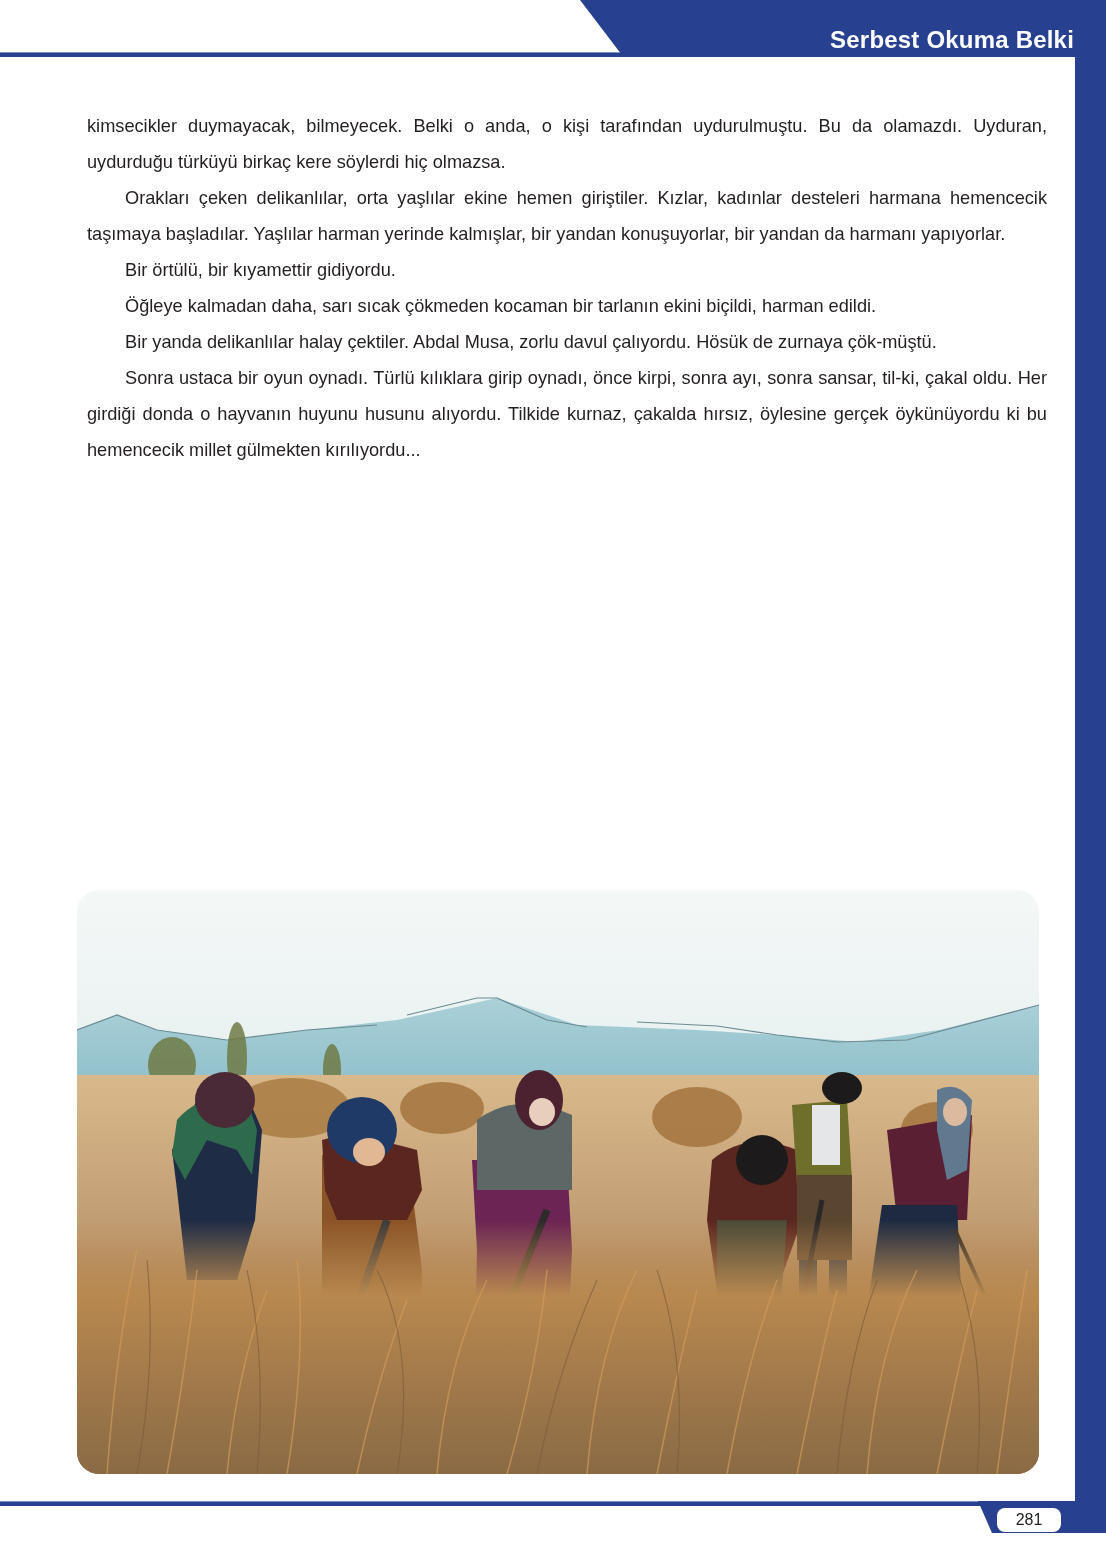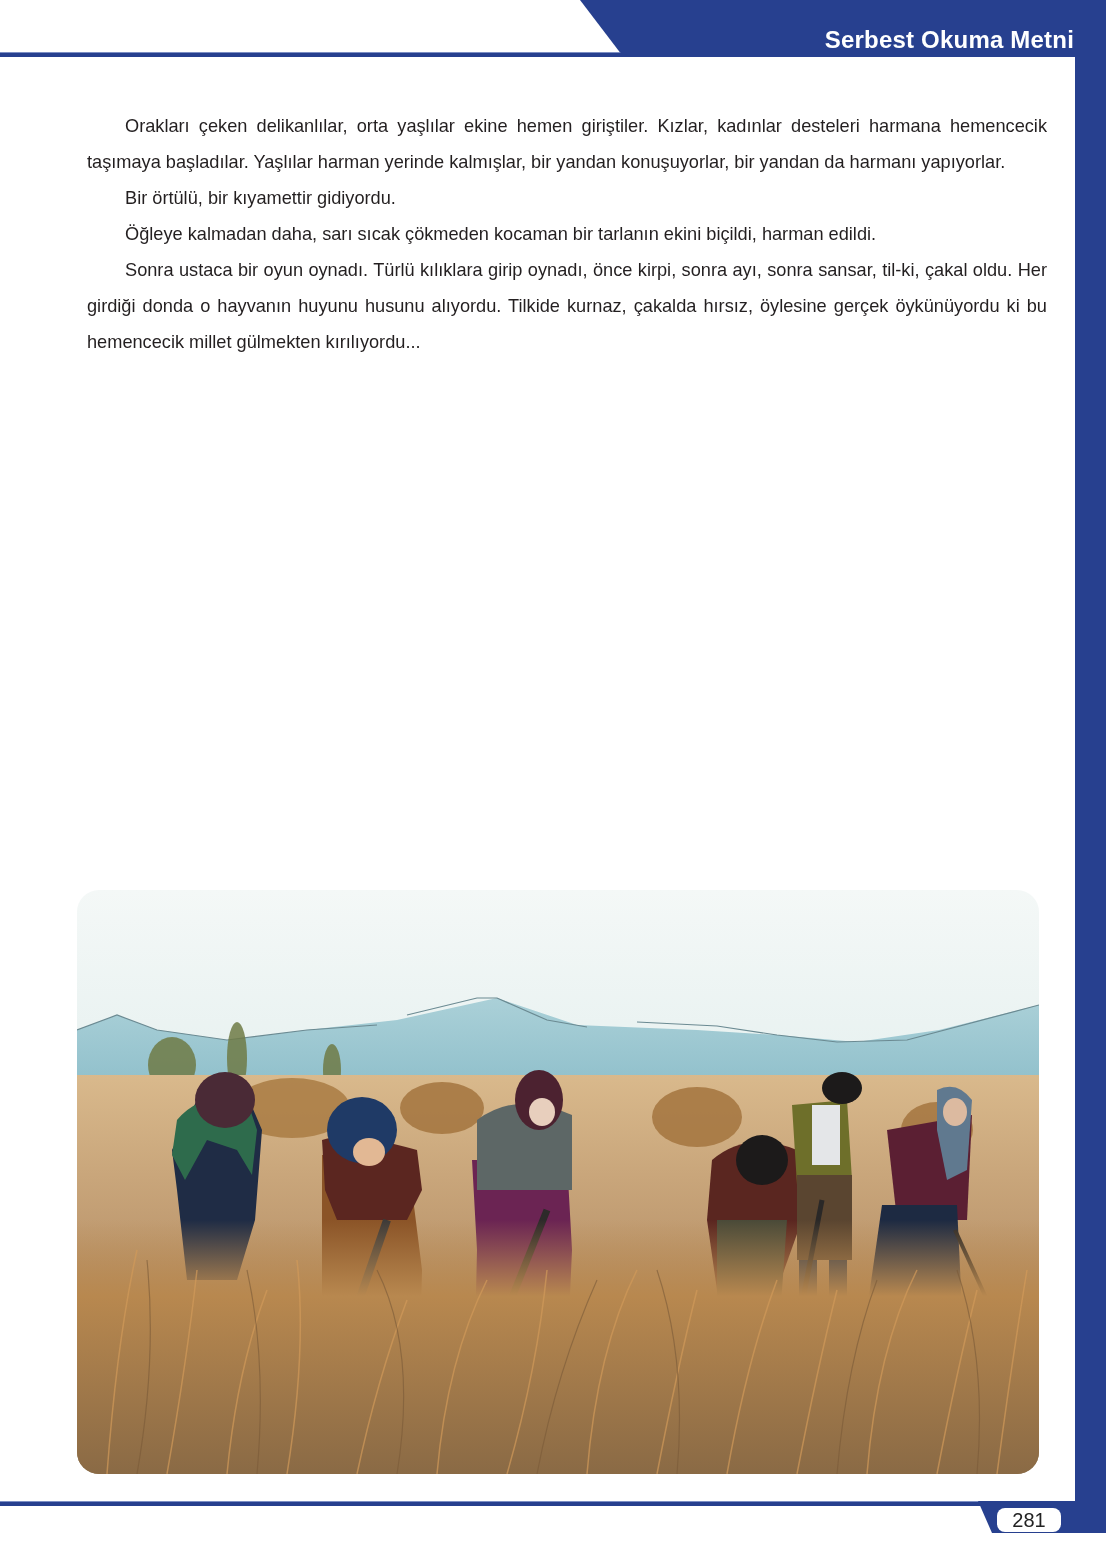--- a/index.html
+++ b/index.html
@@ -32,48 +32,50 @@
     border-top: 1px solid #7d8fc4;
   }
   .footer-tab {
     position: absolute; left: 978px; top: 1501px; width: 128px; height: 32px;
     background: #27408f;
     clip-path: polygon(0 0, 100% 0, 100% 100%, 14px 100%);
   }
   .page-number {
     position: absolute; left: 997px; top: 1508px; width: 64px; height: 24px;
     background: #ffffff; border-radius: 8px;
-    color: #222; font-size: 20px; text-align: center; line-height: 24px;
+    color: #222; font-size: 16px; text-align: center; line-height: 24px;
   }
   .text-block {
     position: absolute; left: 87px; top: 108px; width: 960px;
     color: #231f20; font-size: 18.2px; line-height: 36px;
   }
   .text-block p { margin: 0; text-align: justify; }
   .text-block p.indent { text-indent: 38px; }
   .text-block p.noind { text-indent: 0; }
   .text-block p.last { text-align-last: left; }
   .illustration {
     position: absolute; left: 77px; top: 890px; width: 962px; height: 584px;
     border-radius: 22px; overflow: hidden;
   }
   .illustration svg { display: block; }
 </style>
 </head>
 <body>
 
 <div class="header-line"></div>
 <div class="header-band"></div>
-<div class="header-title">Serbest Okuma Metni</div>
+<div class="header-title">Serbest Okuma Belki</div>
 <div class="right-bar"></div>
 
 <div class="text-block">
+  <p class="noind">kimsecikler duymayacak, bilmeyecek. Belki o anda, o kişi tarafından uydurulmuştu. Bu da olamazdı. Uyduran, uydurduğu türküyü birkaç kere söylerdi hiç olmazsa.</p>
   <p class="indent">Orakları çeken delikanlılar, orta yaşlılar ekine hemen giriştiler. Kızlar, kadınlar desteleri harmana hemencecik taşımaya başladılar. Yaşlılar harman yerinde kalmışlar, bir yandan konuşuyorlar, bir yandan da harmanı yapıyorlar.</p>
   <p class="indent">Bir örtülü, bir kıyamettir gidiyordu.</p>
   <p class="indent">Öğleye kalmadan daha, sarı sıcak çökmeden kocaman bir tarlanın ekini biçildi, harman edildi.</p>
+  <p class="indent">Bir yanda delikanlılar halay çektiler. Abdal Musa, zorlu davul çalıyordu. Hösük de zurnaya çök-müştü.</p>
   <p class="indent">Sonra ustaca bir oyun oynadı. Türlü kılıklara girip oynadı, önce kirpi, sonra ayı, sonra sansar, til-ki, çakal oldu. Her girdiği donda o hayvanın huyunu husunu alıyordu. Tilkide kurnaz, çakalda hırsız, öylesine gerçek öykünüyordu ki bu hemencecik millet gülmekten kırılıyordu...</p>
 </div>
 
 <div class="illustration">
   <svg width="962" height="584" viewBox="0 0 962 584" xmlns="http://www.w3.org/2000/svg">
     <defs>
       <linearGradient id="sky" x1="0" y1="0" x2="0" y2="1">
         <stop offset="0" stop-color="#f4f8f7"></stop>
         <stop offset="0.6" stop-color="#dcebea"></stop>
         <stop offset="1" stop-color="#c9e1e2"></stop>

